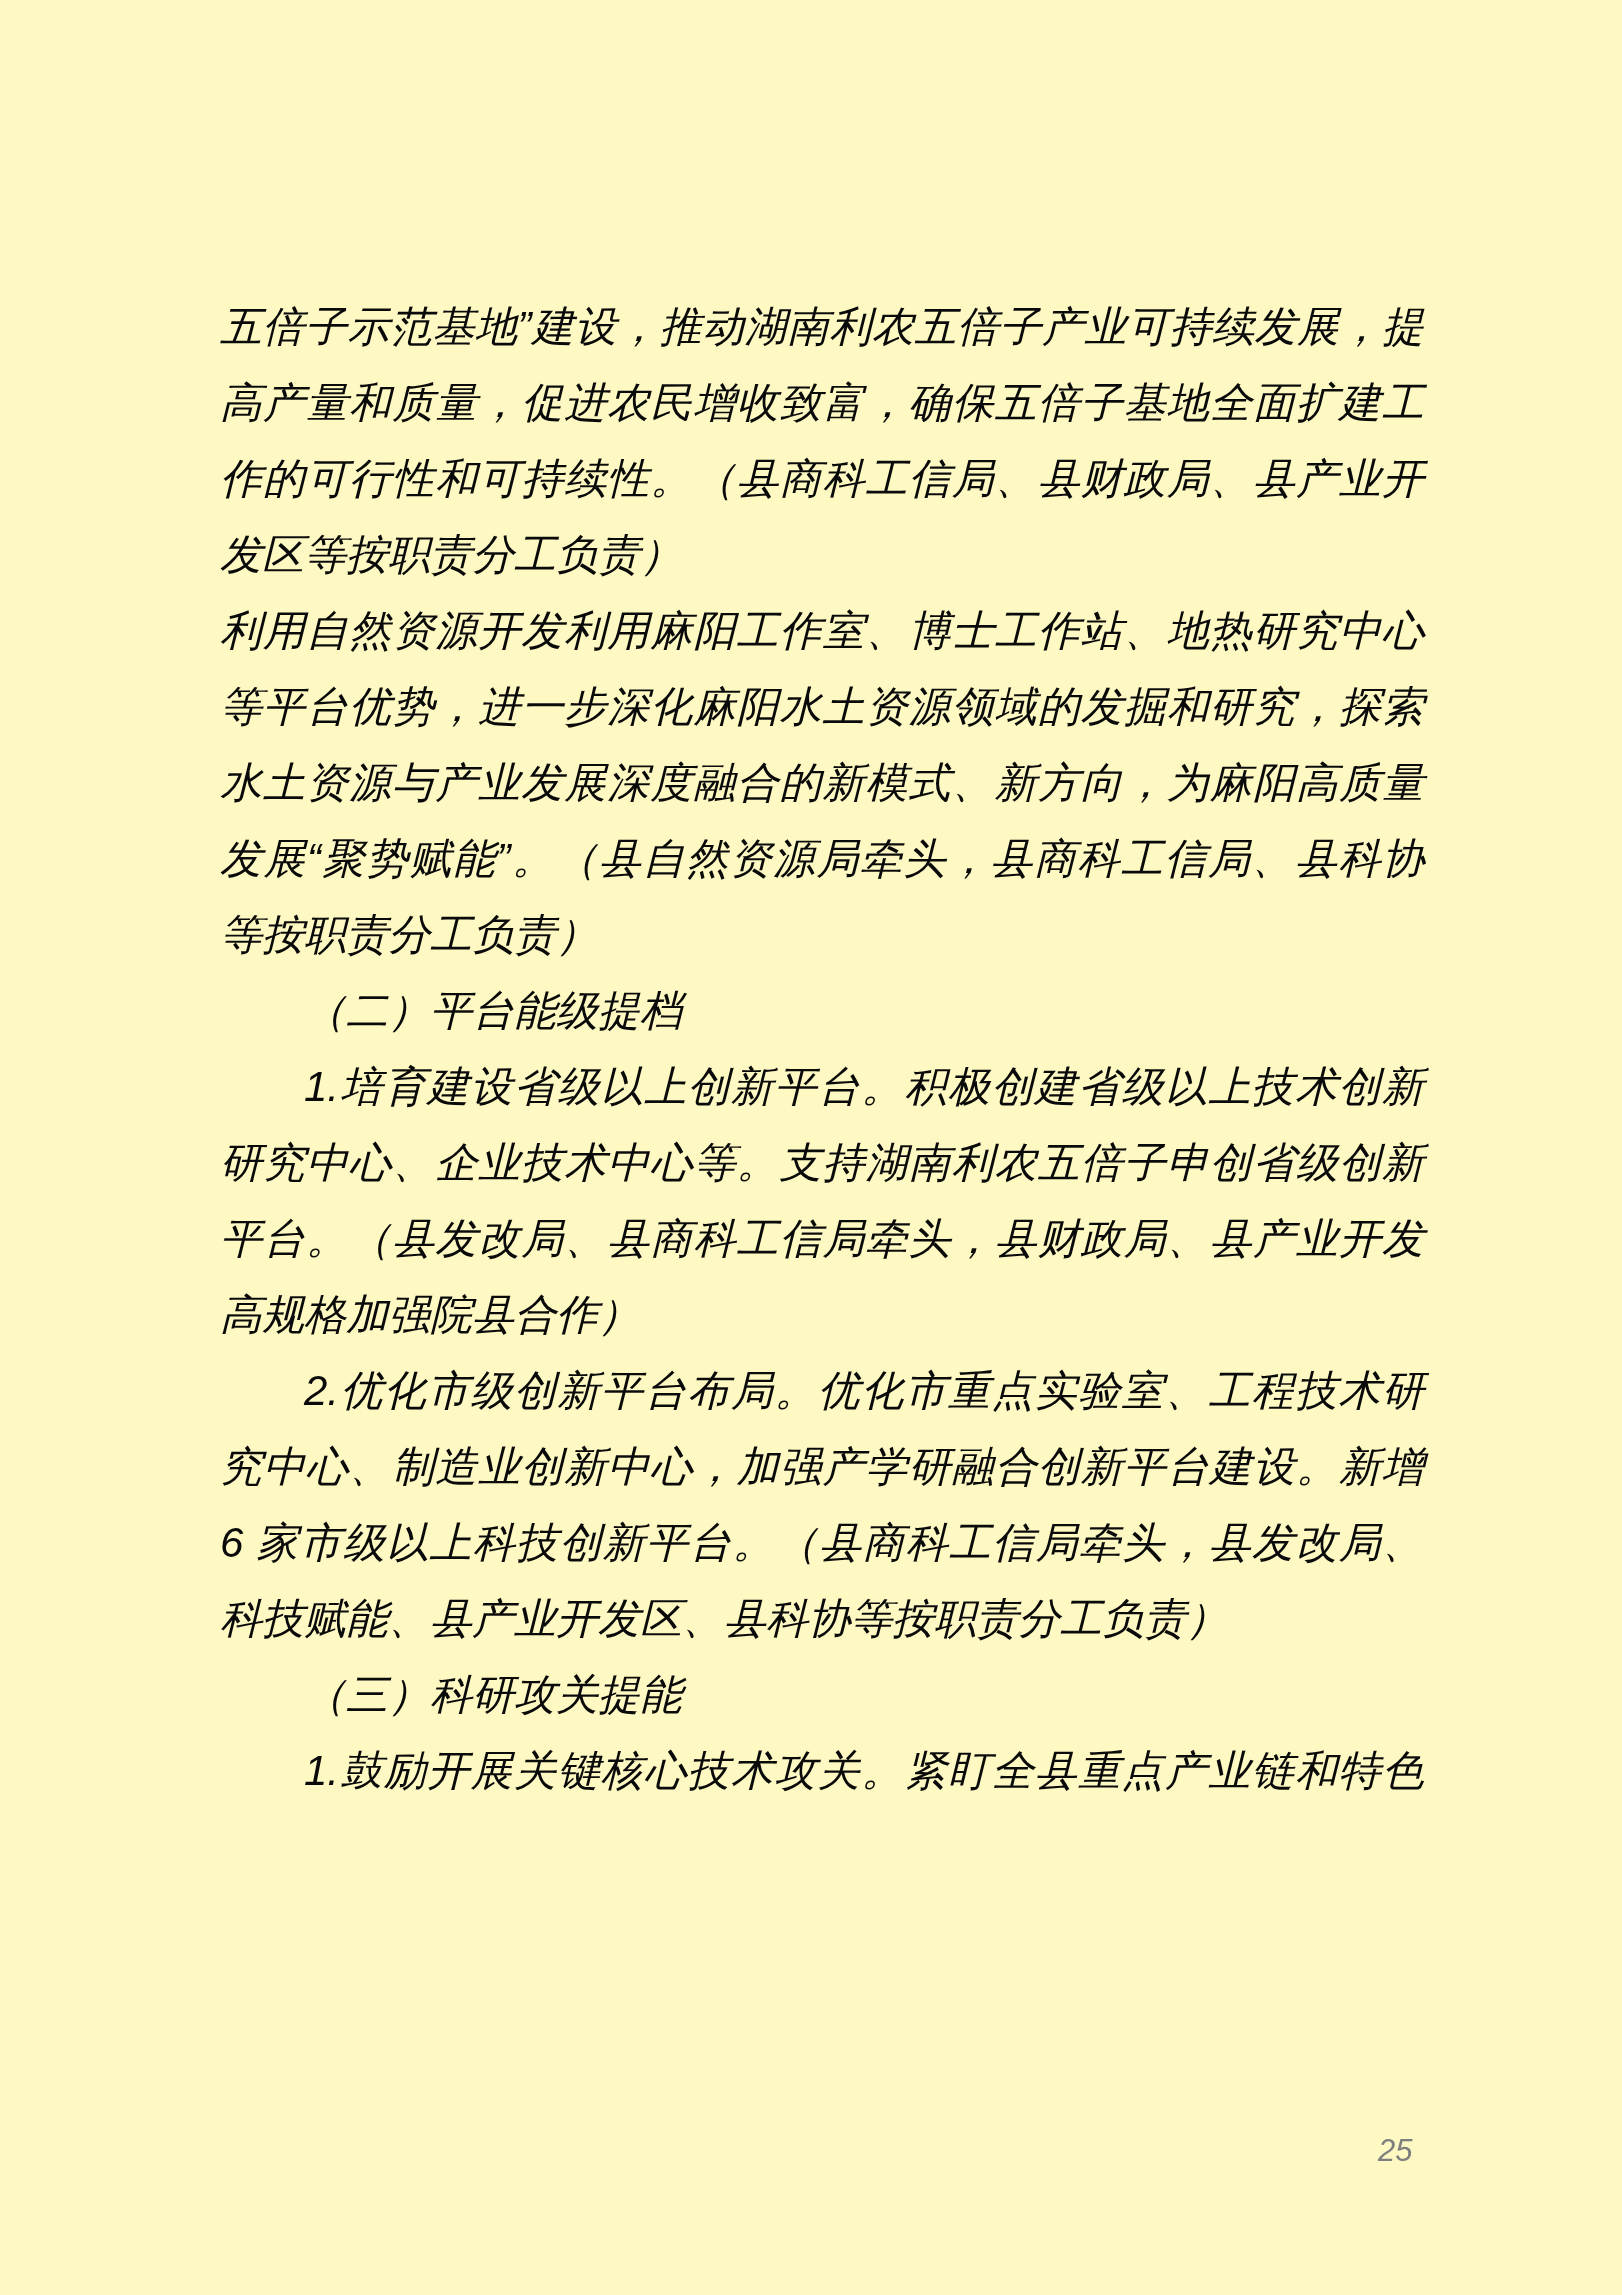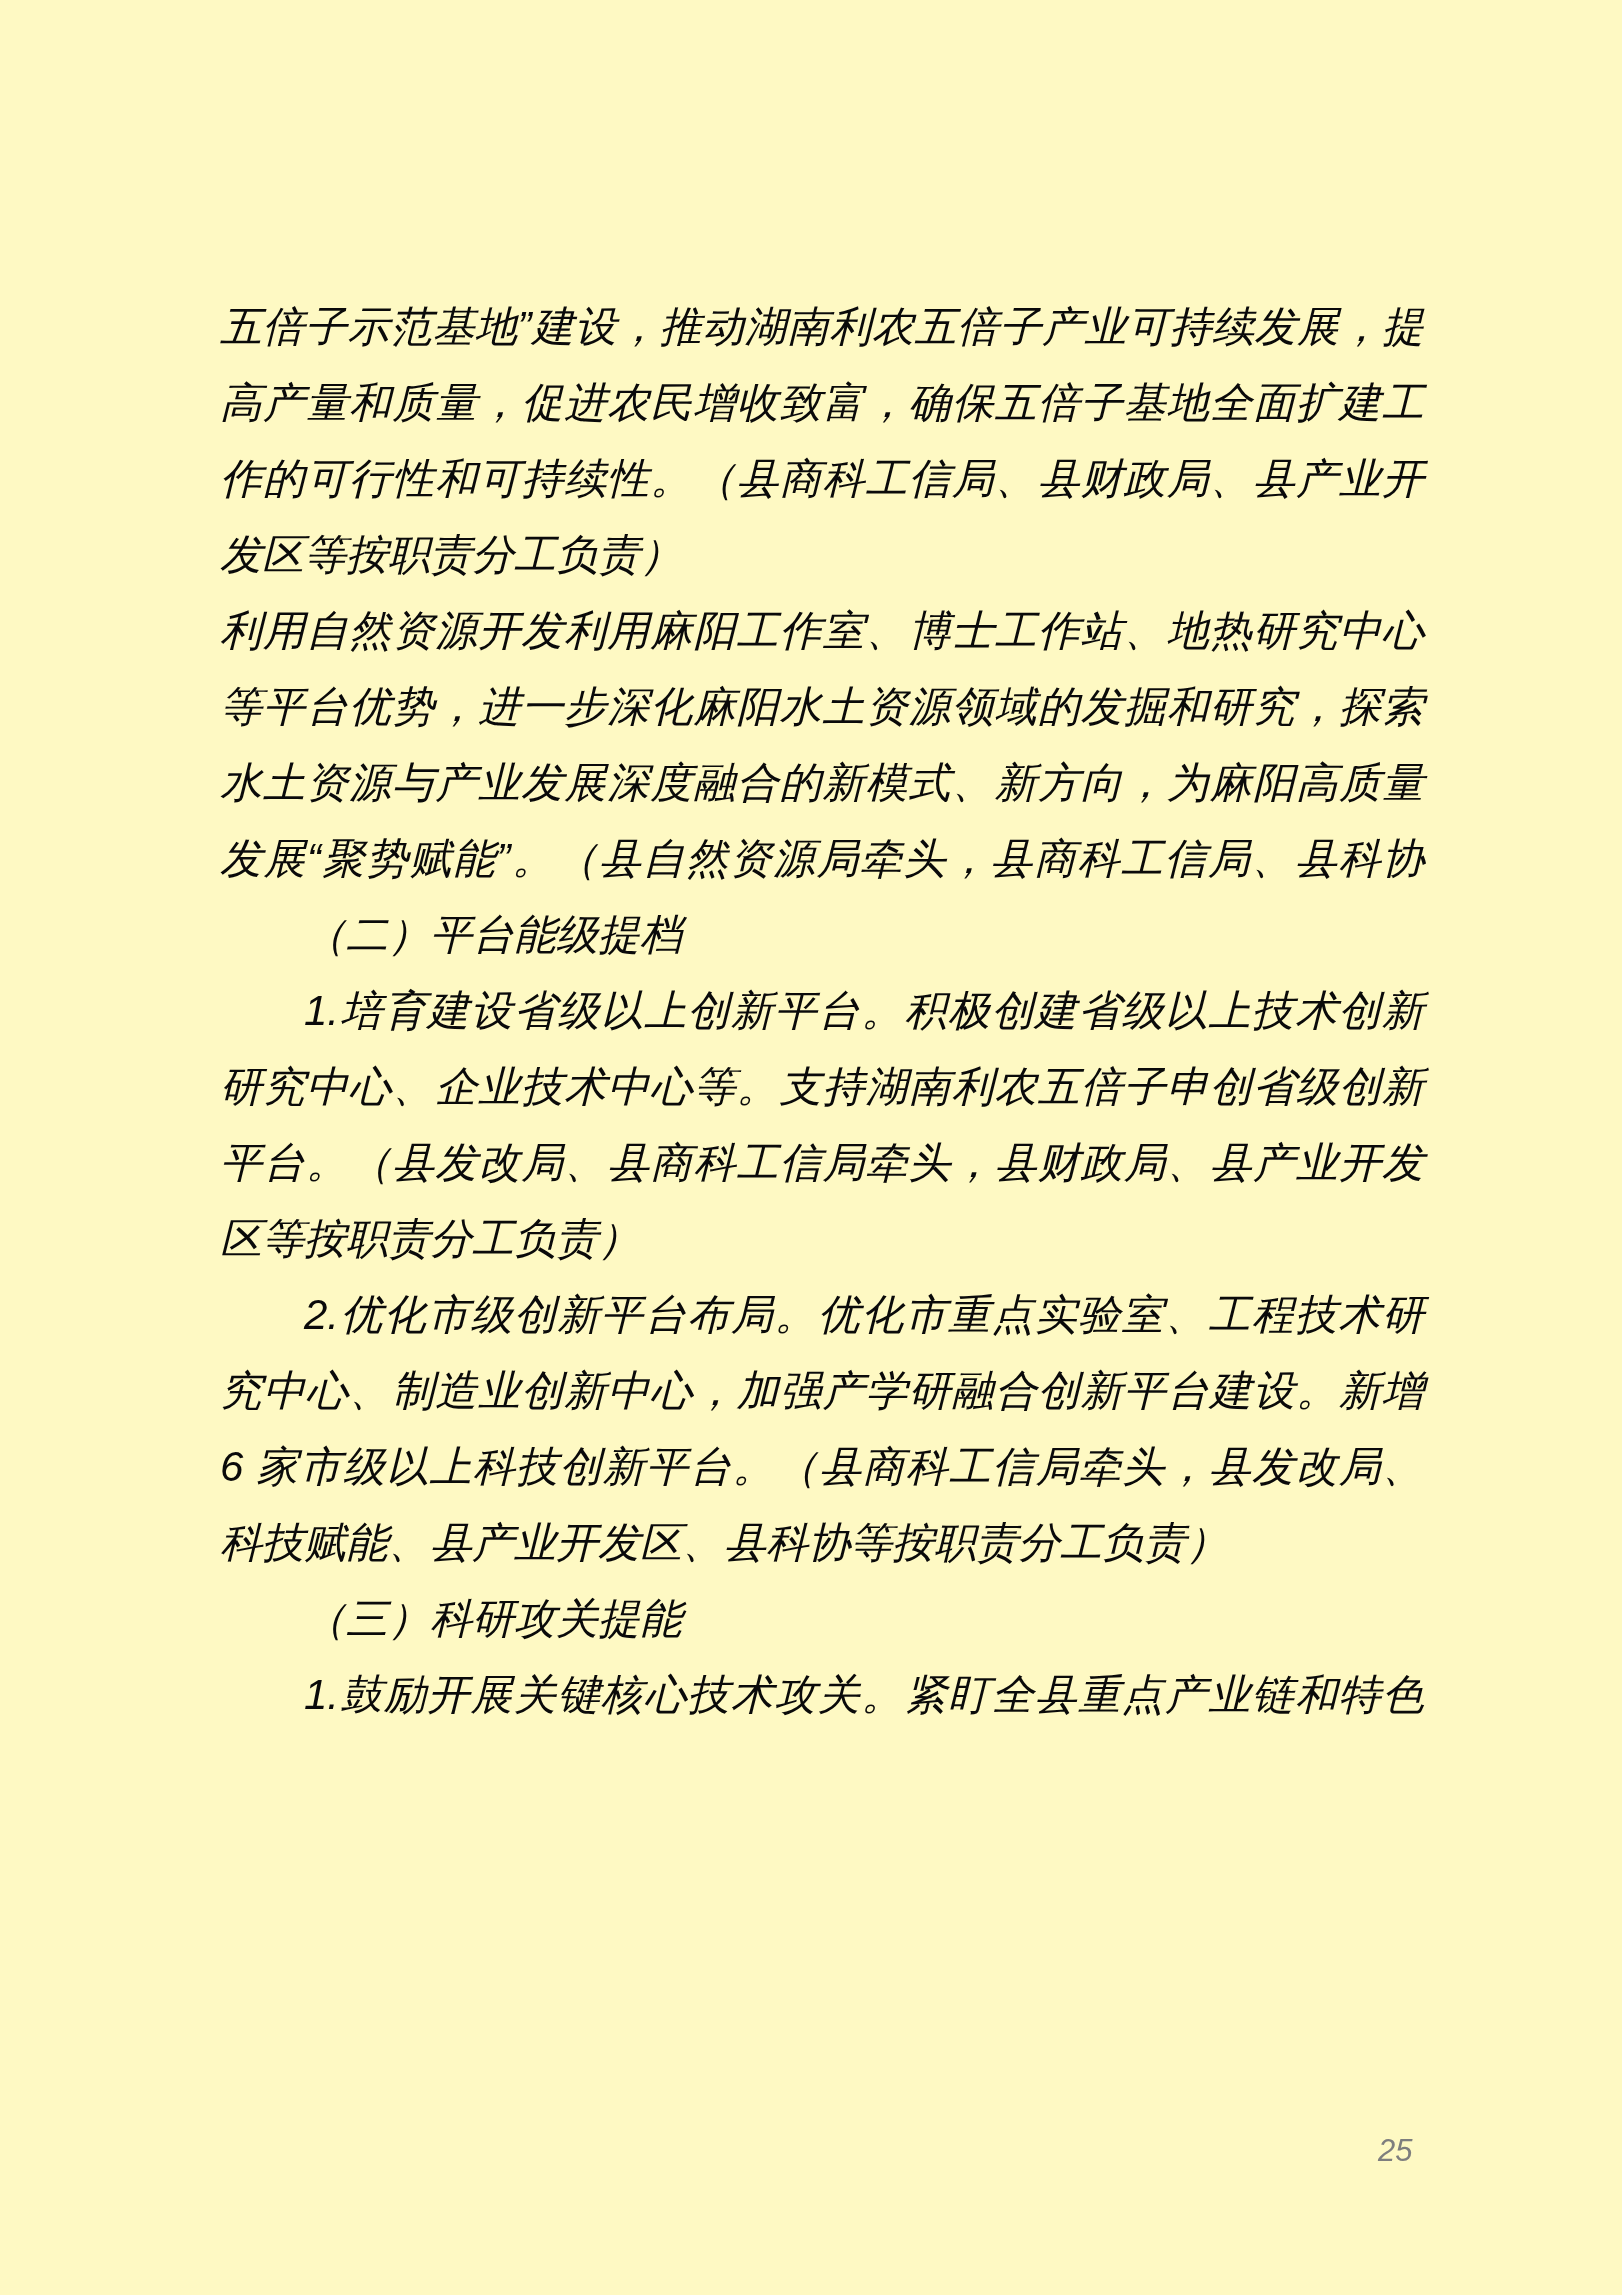--- a/index.html
+++ b/index.html
@@ -55,25 +55,26 @@
 <div class="page">
   <div class="text-block">
     <div class="line j">五倍子示范基地”建设，推动湖南利农五倍子产业可持续发展，提</div>
     <div class="line j">高产量和质量，促进农民增收致富，确保五倍子基地全面扩建工</div>
     <div class="line j">作的可行性和可持续性。（县商科工信局、县财政局、县产业开</div>
     <div class="line">发区等按职责分工负责）</div>
     <div class="line j">利用自然资源开发利用麻阳工作室、博士工作站、地热研究中心</div>
     <div class="line j">等平台优势，进一步深化麻阳水土资源领域的发掘和研究，探索</div>
     <div class="line j">水土资源与产业发展深度融合的新模式、新方向，为麻阳高质量</div>
     <div class="line j">发展“聚势赋能”。（县自然资源局牵头，县商科工信局、县科协</div>
+    <div class="line">等按职责分工负责）</div>
     <div class="line indent">（二）平台能级提档</div>
     <div class="line j indent">1.培育建设省级以上创新平台。积极创建省级以上技术创新</div>
     <div class="line j">研究中心、企业技术中心等。支持湖南利农五倍子申创省级创新</div>
     <div class="line j">平台。（县发改局、县商科工信局牵头，县财政局、县产业开发</div>
-    <div class="line">区等按职责分工负责）</div>
+    <div class="line">高规格加强院县合作）</div>
     <div class="line j indent">2.优化市级创新平台布局。优化市重点实验室、工程技术研</div>
     <div class="line j">究中心、制造业创新中心，加强产学研融合创新平台建设。新增</div>
     <div class="line j">6 家市级以上科技创新平台。（县商科工信局牵头，县发改局、</div>
     <div class="line">科技赋能、县产业开发区、县科协等按职责分工负责）</div>
     <div class="line indent">（三）科研攻关提能</div>
     <div class="line j indent">1.鼓励开展关键核心技术攻关。紧盯全县重点产业链和特色</div>
   </div>
   <div class="page-number">25</div>
 </div>
 

